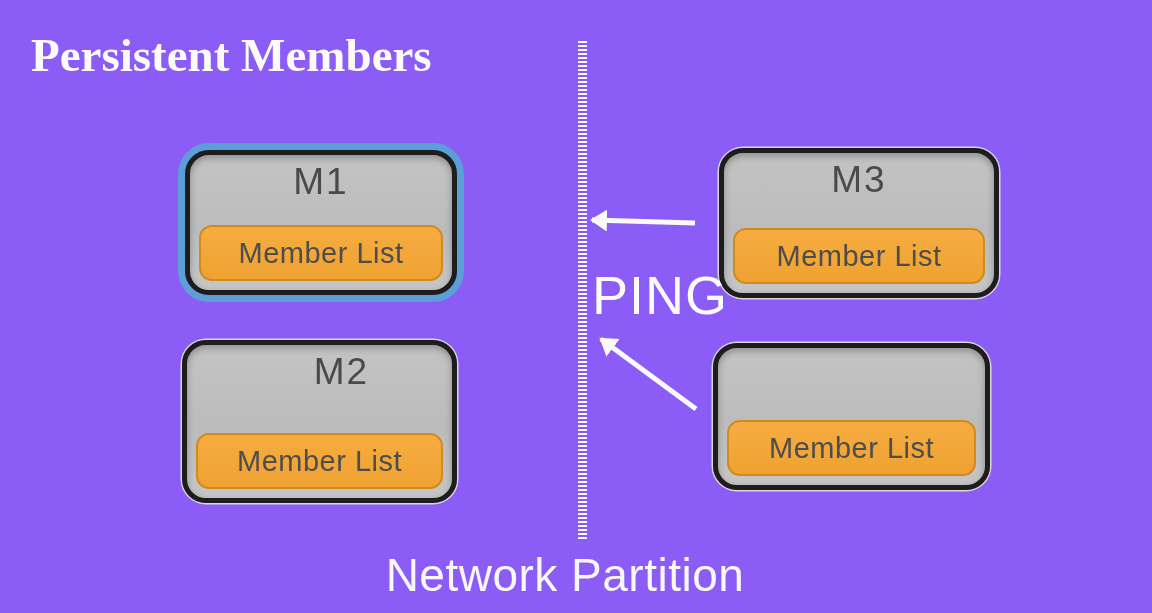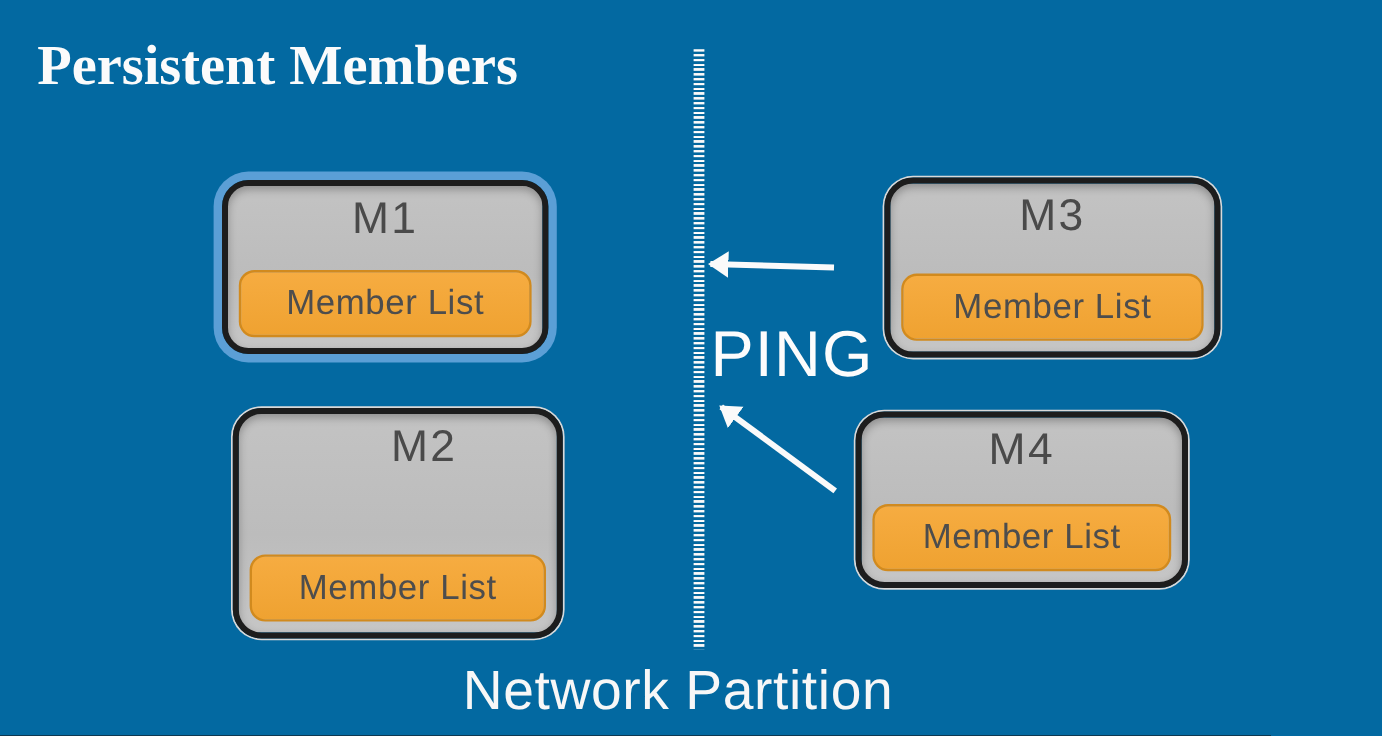--- a/index.html
+++ b/index.html
@@ -4,21 +4,21 @@
 <style>
   html, body {
     margin: 0;
     padding: 0;
     background: #1a1a1a;
   }
   .canvas {
     position: relative;
     width: 1152px;
     height: 613px;
-    background: #0369a1;
+    background: #8b5cf6;
     overflow: hidden;
     font-family: "Liberation Sans", sans-serif;
   }
   .slide-title {
     position: absolute;
     left: 31px;
     top: 32px;
     font-family: "Liberation Serif", serif;
     font-weight: bold;
     font-size: 47px;
@@ -30,21 +30,20 @@
   .node {
     position: absolute;
     box-sizing: border-box;
     background: linear-gradient(180deg, #c3c3c3 0%, #bcbcbc 55%, #c6c6c6 100%);
     border: 5px solid #1d1d1d;
     border-radius: 24px;
     box-shadow: 0 0 0 1.5px #d9d9d9, inset 0 3px 7px rgba(0,0,0,0.28);
   }
   .node.highlighted {
     box-shadow: 0 0 0 7px #5b9fd6, inset 0 3px 7px rgba(0,0,0,0.28);
-    border-radius: 22px;
   }
   .node-label {
     text-align: center;
     margin-top: 7px;
     font-size: 37px;
     font-weight: 300;
     letter-spacing: 2px;
     color: #4a4a4a;
     line-height: 1.1;
   }
@@ -125,36 +124,35 @@
 
   <div class="partition-line"></div>
 
   <div class="node highlighted" style="left:185px; top:150px; width:272px; height:145px;">
     <div class="node-label">M1</div>
     <div class="member-list">
       <span class="member-list-label">Member List</span>
     </div>
   </div>
 
-  <div class="node" style="left:194px; top:340px; width:275px; height:192px;padding-left:44px;">
+  <div class="node" style="left:182px; top:340px; width:275px; height:163px;padding-left:44px;">
     <div class="node-label">M2</div>
     <div class="member-list">
       <span class="member-list-label">Member List</span>
     </div>
   </div>
 
-  <div class="node" style="left:737px; top:148px; width:280px; height:150px;">
+  <div class="node" style="left:719px; top:148px; width:280px; height:150px;">
     <div class="node-label">M3</div>
     <div class="member-list">
       <span class="member-list-label">Member List</span>
     </div>
   </div>
 
   <div class="node" style="left:713px; top:343px; width:277px; height:147px;">
-    <div class="node-label">M4</div>
     <div class="member-list">
       <span class="member-list-label">Member List</span>
     </div>
   </div>
 
   <svg class="arrow-layer" viewBox="0 0 1152 613" xmlns="http://www.w3.org/2000/svg">
     <defs>
       <marker id="arrowhead" markerUnits="userSpaceOnUse" markerWidth="20" markerHeight="24" refX="15" refY="11" orient="auto">
         <path d="M0,0 L17,11 L0,22 Z" fill="#fafafa"></path>
       </marker>

